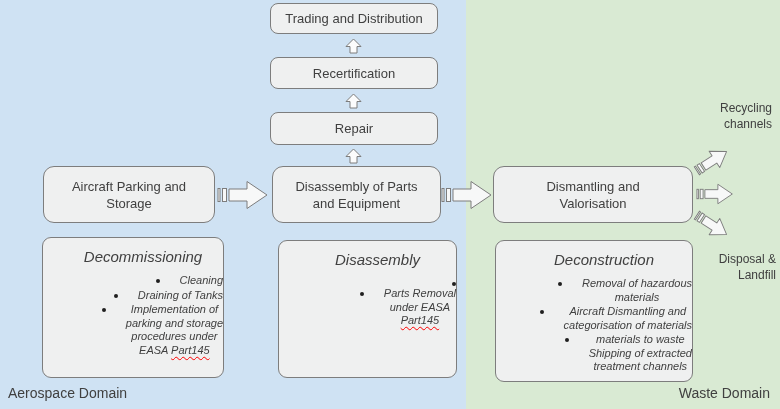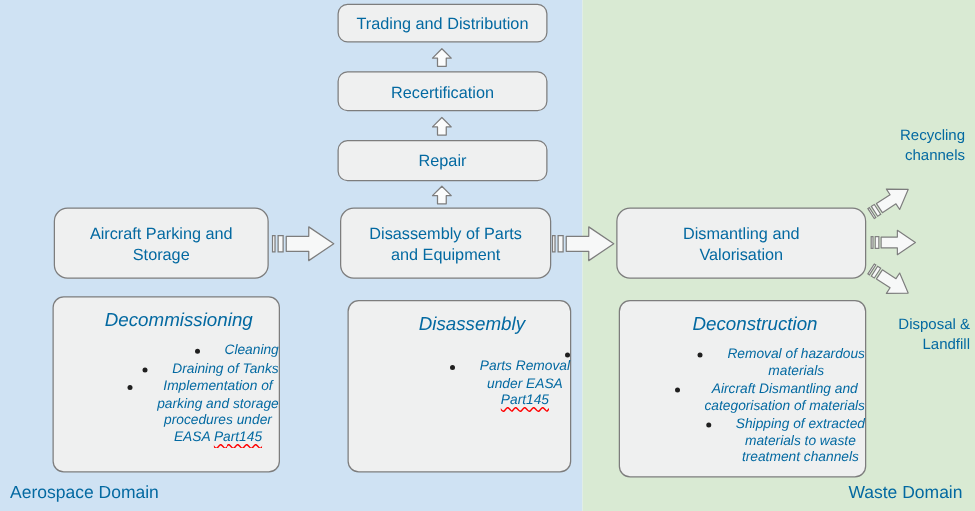--- a/index.html
+++ b/index.html
@@ -1,18 +1,18 @@
 <!DOCTYPE html>
 <html><head>
 <meta charset="utf-8">
 <style>
   html,body { margin:0; padding:0; background:#ffffff; }
   .canvas {
     position:relative; width:780px; height:409px; overflow:hidden;
-    font-family:"Liberation Sans", sans-serif; color:#0369a1;
+    font-family:"Liberation Sans", sans-serif; color:#404040;
     -webkit-font-smoothing:antialiased;
   }
   .bg { position:absolute; top:0; height:409px; }
   .bg-aero  { left:0;   width:466px; background:#cfe2f3; }
   .bg-waste { left:466px; width:314px; background:#d9ead3; }
 
   .gbox {
     position:absolute; box-sizing:border-box;
     background:#eff0f0; border:1px solid #7d7d7d;
     display:flex; align-items:center; justify-content:center;
@@ -189,22 +189,22 @@
       <li class="bullet">
         <span class="dot"></span>
         <span class="btxt">
           <span class="bl">Aircraft Dismantling and</span>
           <span class="bl">categorisation of materials</span>
         </span>
       </li>
       <li class="bullet">
         <span class="dot"></span>
         <span class="btxt">
+          <span class="bl">materials to waste</span>
           <span class="bl">Shipping of extracted</span>
-          <span class="bl">materials to waste</span>
           <span class="bl">treatment channels</span>
         </span>
       </li>
     </ul>
   </div>
 
   <div class="domlabel" style="left:8px;top:385px">Aerospace Domain</div>
   <div class="domlabel" style="right:10px;top:385px">Waste Domain</div>
 
 </div>

